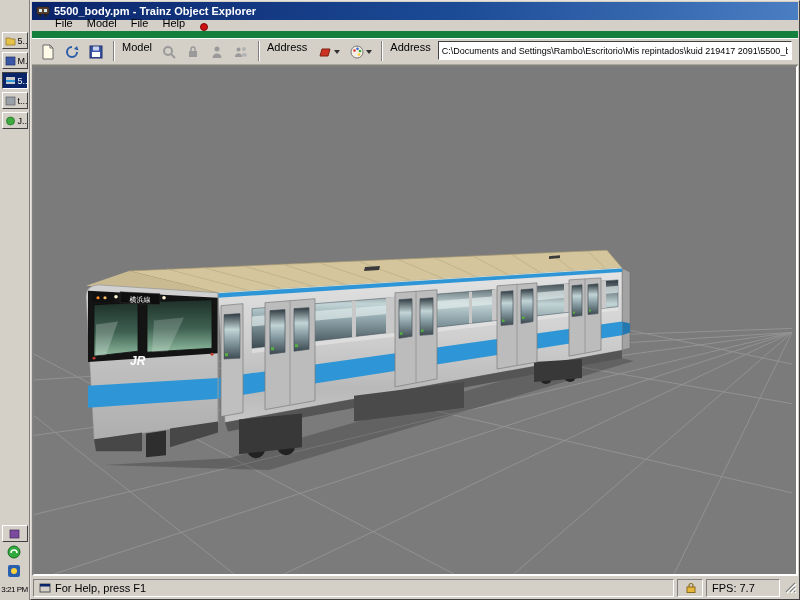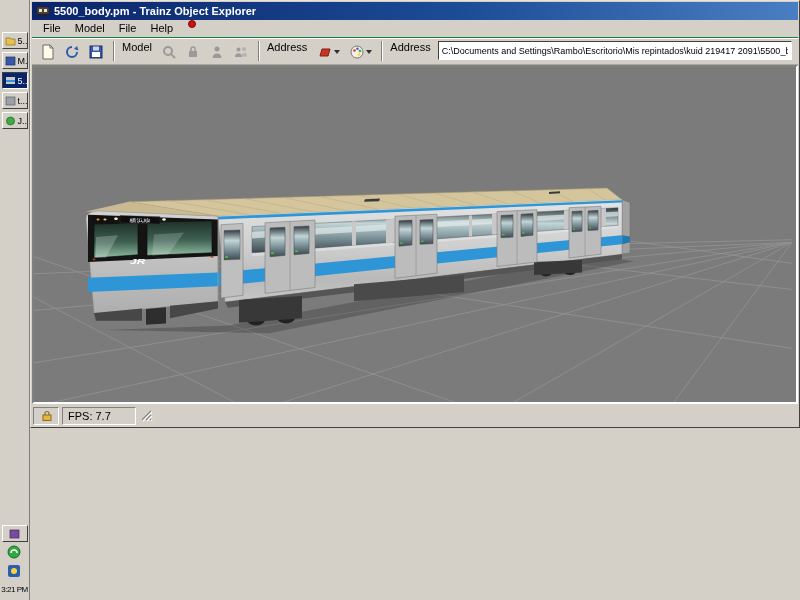--- a/index.html
+++ b/index.html
@@ -14,29 +14,29 @@
   .task-btn { width:26px; height:17px; margin-bottom:3px; display:flex; align-items:center;
               padding:1px 2px; gap:2px; font-size:9px; overflow:hidden; white-space:nowrap;
               background:#d4d0c8; border:1px solid; border-color:#fff #404040 #404040 #fff; cursor:default; }
   .task-btn.active { border-color:#404040 #fff #fff #404040; background:#0a246a; color:#fff; }
   .task-btn .ticon { flex:none; display:block; }
   .task-spacer { flex:1; }
   .tray { display:flex; flex-direction:column; align-items:center; gap:5px; padding-bottom:3px; }
   .clock { font-size:8px; letter-spacing:-0.5px; white-space:nowrap; padding:2px 0 3px 0; }
 
   
-  .app { position:absolute; left:30px; top:0; width:770px; height:428px;
+  .app { position:absolute; left:30px; top:0; width:770px; height:600px;
          background:#d4d0c8; display:flex; flex-direction:column;
          border:1px solid; border-color:#e8e4dc #404040 #404040 #e8e4dc; padding:1px; }
   .titlebar { height:18px; flex:none; display:flex; align-items:center; gap:4px; padding:0 4px;
               background:linear-gradient(90deg,#0a246a 0%,#1c4b96 55%,#4a7ec2 100%);
               color:#fff; font-weight:bold; }
   .title-text { white-space:nowrap; overflow:hidden; }
-  .menubar { height:18px; flex:none; display:flex; align-items:flex-start; padding-left:4px;
-             border-bottom:1px solid #15803d; }
+  .menubar { height:18px; flex:none; display:flex; align-items:flex-end; padding-left:16px;
+             border-bottom:7px solid #15803d; }
   .menu-item { padding:2px 7px; cursor:default; }
   .menu-dot { width:8px; height:8px; border-radius:50%; background:#cf1010; margin-left:8px;
               border:1px solid #7c0a0a; }
   .toolbar { height:27px; flex:none; display:flex; padding:2px 4px;
              border-top:1px solid #fff; border-bottom:1px solid #aca899; }
   .tb-btn { width:24px; height:22px; display:flex; align-items:center; justify-content:center;
             border:1px solid transparent; cursor:default; }
   .tb-sep { width:2px; height:20px; border-left:1px solid #808080; border-right:1px solid #fff; margin:0 5px; }
   .tb-label { margin:0 5px 0 2px; white-space:nowrap; }
   .caret { width:0; height:0; border-left:3px solid transparent; border-right:3px solid transparent;
@@ -378,20 +378,27 @@
               <polygon points="60,376 108,369 108,388 62,388" fill="#474747"></polygon>
               <polygon points="136,365 184,358 184,369 136,384" fill="#474747"></polygon>
               <polygon points="112,370 132,367 132,392 112,394" fill="#2e2e2e"></polygon>
             </g>
           </g>
         </g>
       </svg>
     </div>
 
     <div class="statusbar">
+      <div class="sb-panel sb-help">
+        <svg width="12" height="12">
+            <rect x="1" y="2" width="10" height="8" fill="#d4d0c8" stroke="#555"></rect>
+            <rect x="1" y="2" width="10" height="2.5" fill="#0a246a"></rect>
+          </svg>
+        <span>For Help, press F1</span>
+      </div>
       <div class="sb-panel sb-lock">
         <svg width="13" height="13">
             <rect x="3" y="6" width="8" height="5.5" fill="#e7b73c" stroke="#8a6d1f"></rect>
             <path d="M5 6V4.5a2 2 0 0 1 4 0V6" fill="none" stroke="#8a6d1f" stroke-width="1.2"></path>
           </svg>
       </div>
       <div class="sb-panel sb-fps">
         <span>FPS: 7.7</span>
       </div>
       <svg class="grip">

